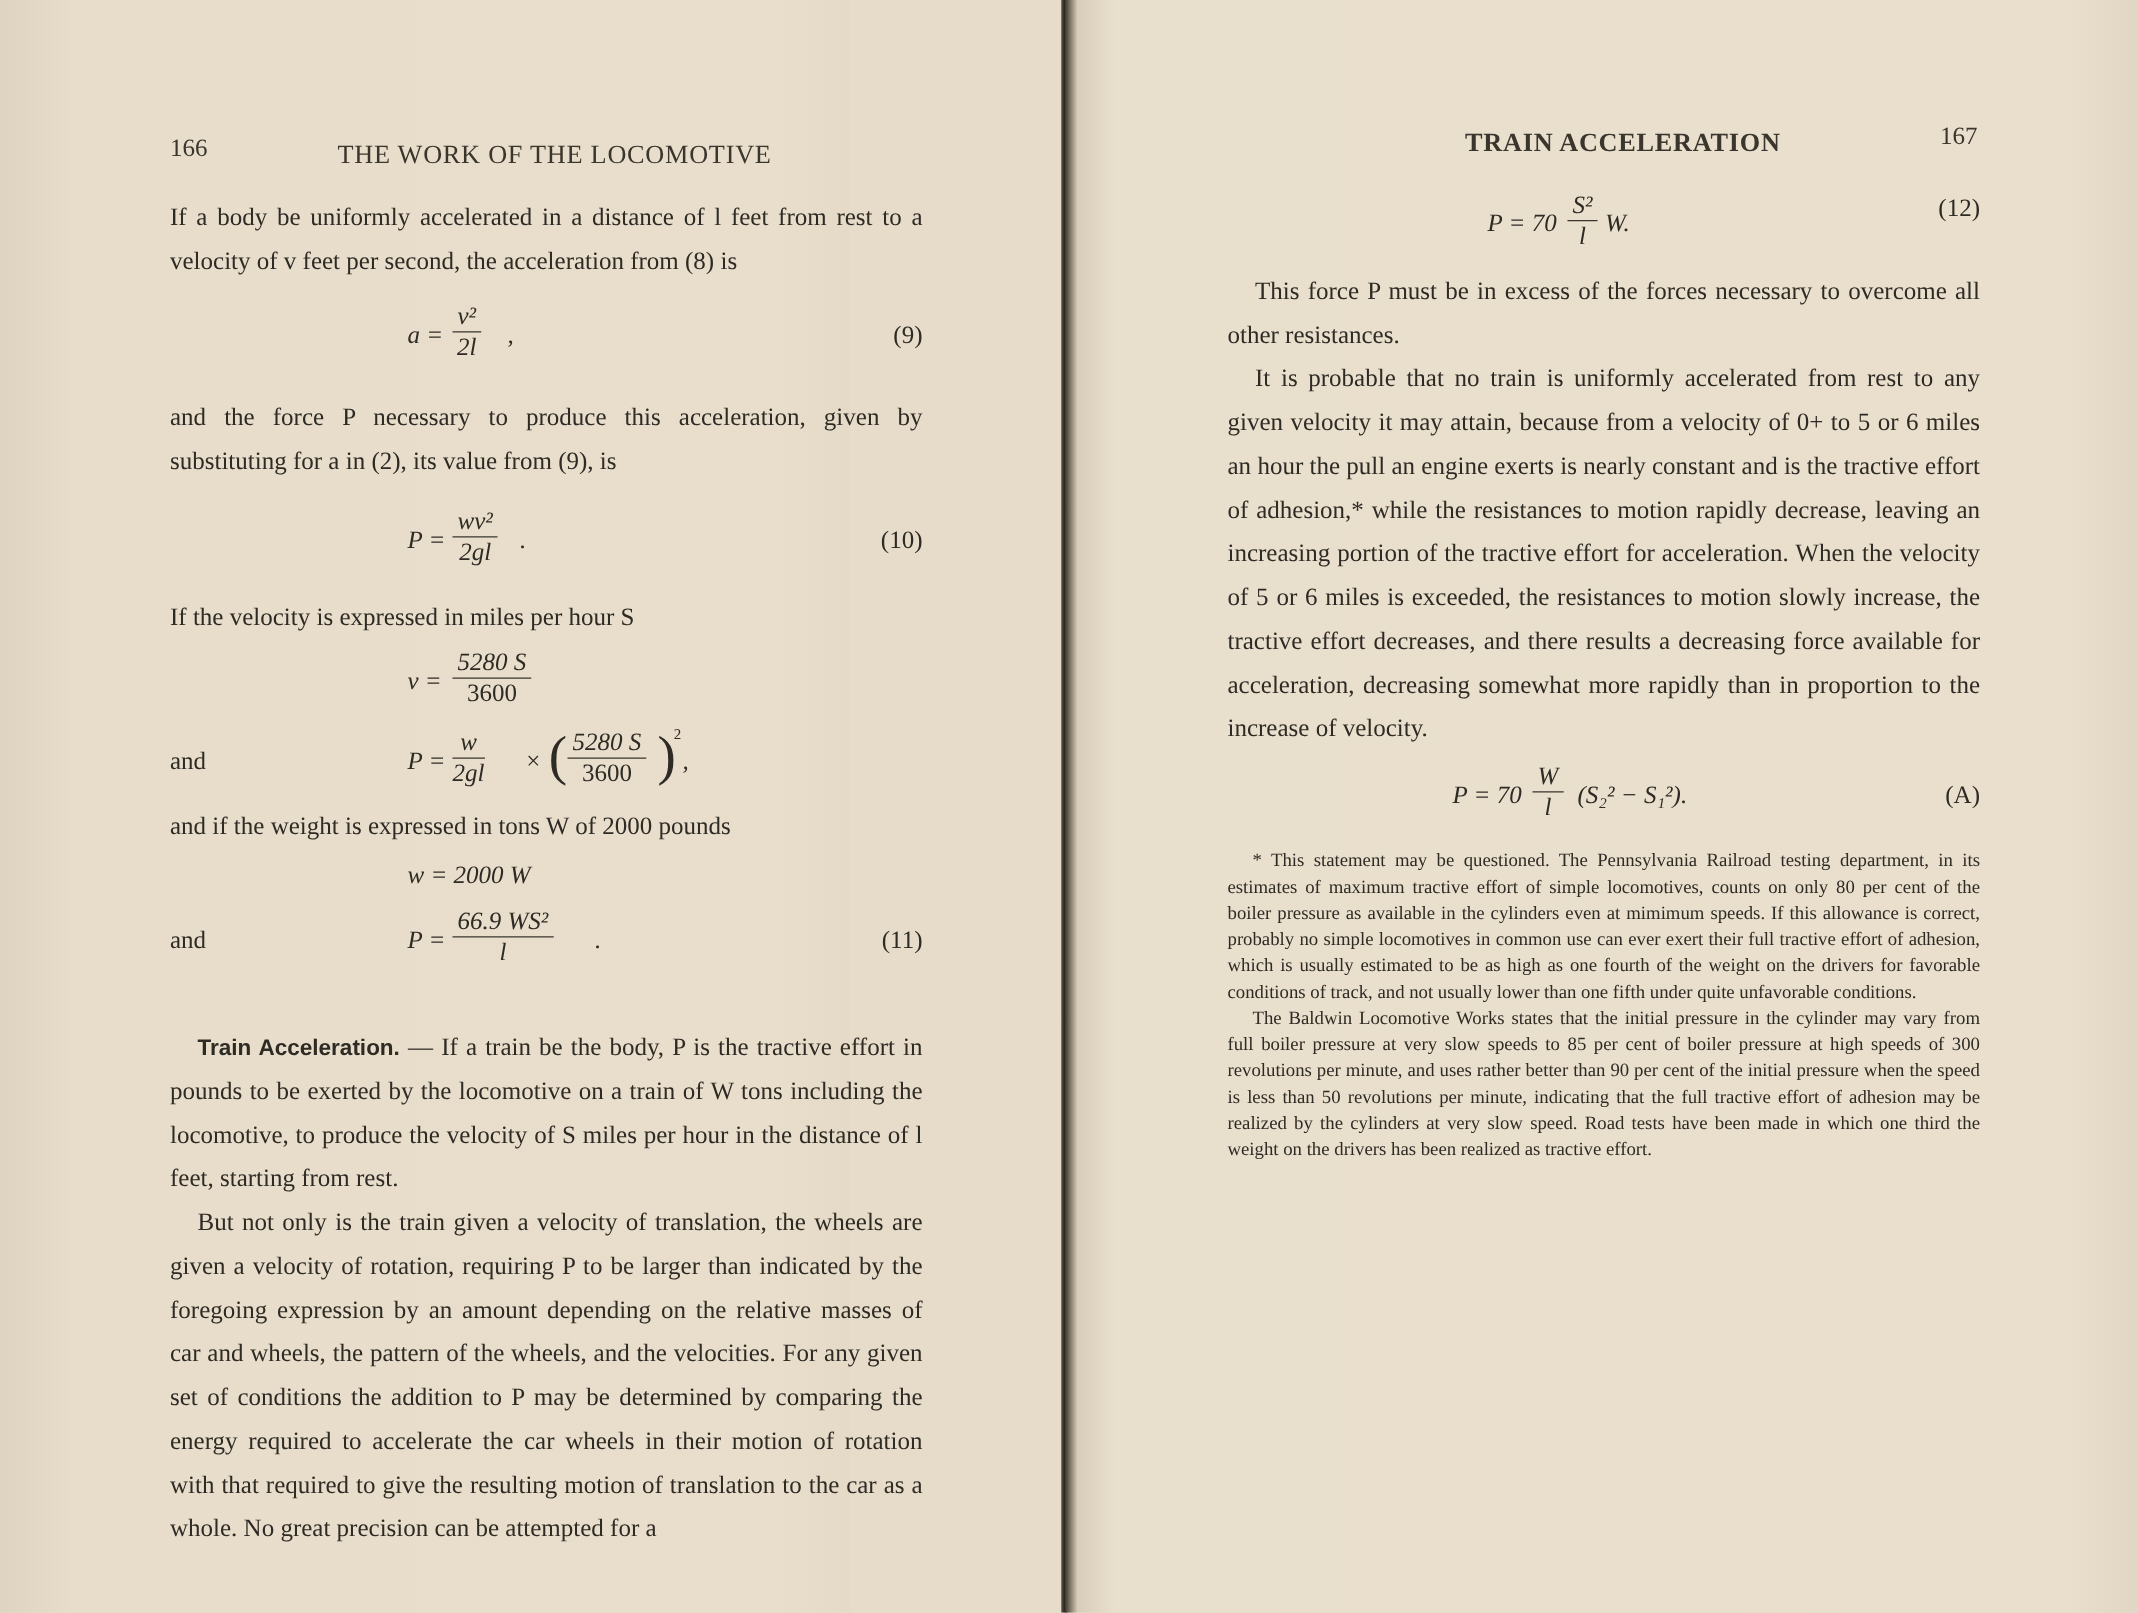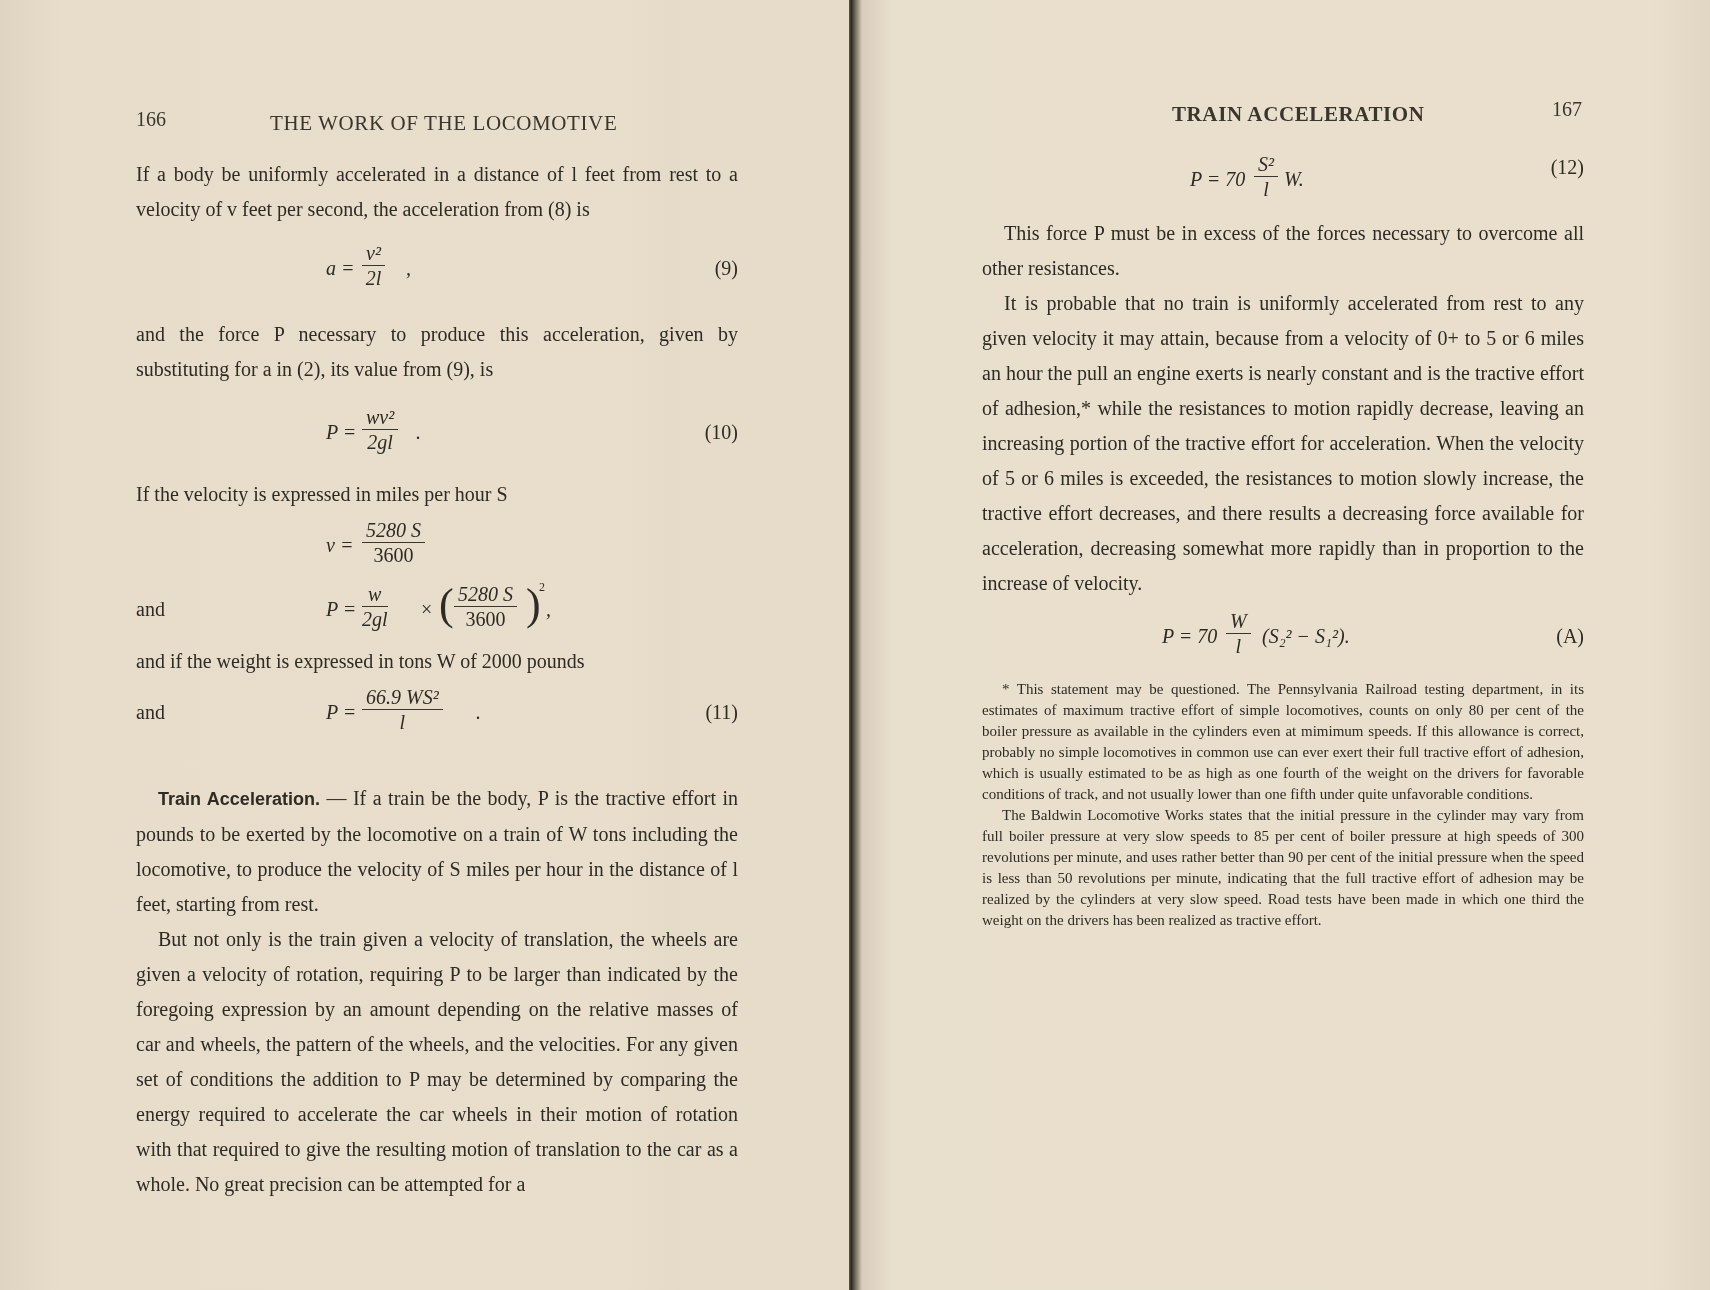--- a/index.html
+++ b/index.html
@@ -111,20 +111,23 @@
         <span class="top">5280 S</span>
         <span class="bot" style="font-style:normal;">3600</span>
       </span>
       <span class="rest" style="left:390px; top:2px; font-size:44px; font-style:normal; line-height:50px;">)</span>
       <span class="rest" style="left:403px; top:2px; font-size:12px; font-style:normal;">2</span>
       <span class="rest" style="left:410px; top:20px;">,</span>
     </div>
 
     <p class="txt" style="margin-top:4px;">and if the weight is expressed in tons W of 2000 pounds</p>
 
+    <div class="eq" style="height:40px;">
+      <span class="lhs" style="left:190px; top:10px;">w = 2000 W</span>
+    </div>
 
     <div class="eq" style="height:70px;">
       <span class="and" style="top:22px;">and</span>
       <span class="lhs" style="left:190px; top:22px;">P =</span>
       <span class="frac" style="left:226px; top:6px;">
         <span class="top">66.9 WS²</span>
         <span class="bot">l</span>
       </span>
       <span class="rest" style="left:340px; top:22px;">.</span>
       <span class="num" style="top:22px;">(11)</span>

